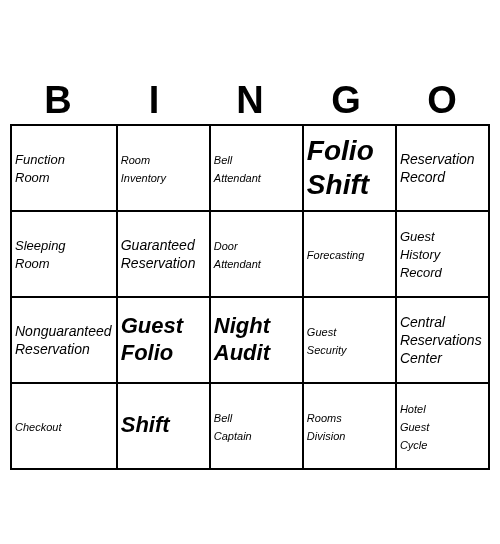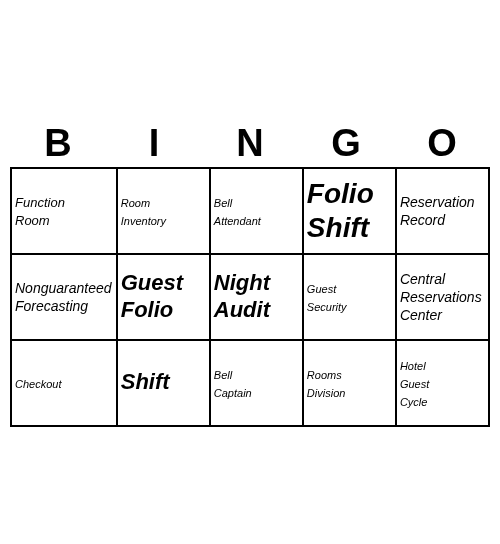--- a/index.html
+++ b/index.html
@@ -91,22 +91,34 @@
           <td><span class="cell-text small" style="white-space: pre-line;">Room
 Inventory</span></td>
           <td><span class="cell-text small" style="white-space: pre-line;">Bell
 Attendant</span></td>
           <td><span class="cell-text xlarge" style="white-space: pre-line;">Folio
 Shift</span></td>
           <td><span class="cell-text xsmall" style="white-space: pre-line;">Reservation
 Record</span></td>
         </tr>
         <tr>
+          <td><span class="cell-text " style="white-space: pre-line;">Sleeping
+Room</span></td>
+          <td><span class="cell-text xsmall" style="white-space: pre-line;">Guaranteed
+Reservation</span></td>
+          <td><span class="cell-text small" style="white-space: pre-line;">Door
+Attendant</span></td>
+          <td><span class="cell-text small" style="white-space: pre-line;">Forecasting</span></td>
+          <td><span class="cell-text " style="white-space: pre-line;">Guest
+History
+Record</span></td>
+        </tr>
+        <tr>
           <td><span class="cell-text xsmall" style="white-space: pre-line;">Nonguaranteed
-Forecasting</span></td>
+Reservation</span></td>
           <td><span class="cell-text large" style="white-space: pre-line;">Guest
 Folio</span></td>
           <td><span class="cell-text large" style="white-space: pre-line;">Night
 Audit</span></td>
           <td><span class="cell-text small" style="white-space: pre-line;">Guest
 Security</span></td>
           <td><span class="cell-text xsmall" style="white-space: pre-line;">Central
 Reservations
 Center</span></td>
         </tr>

